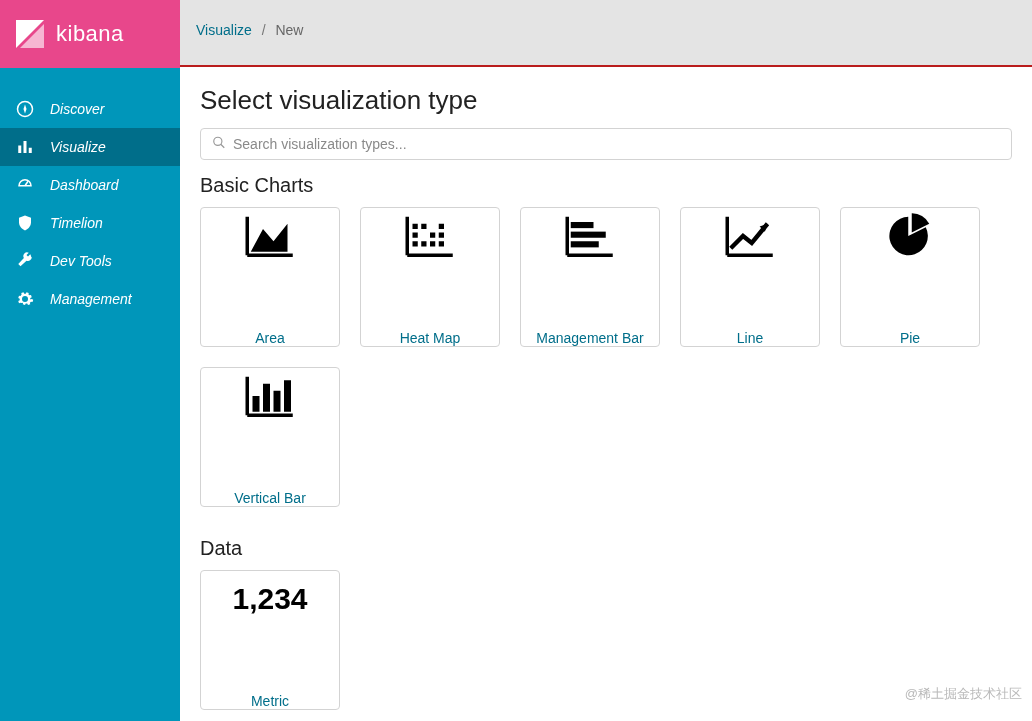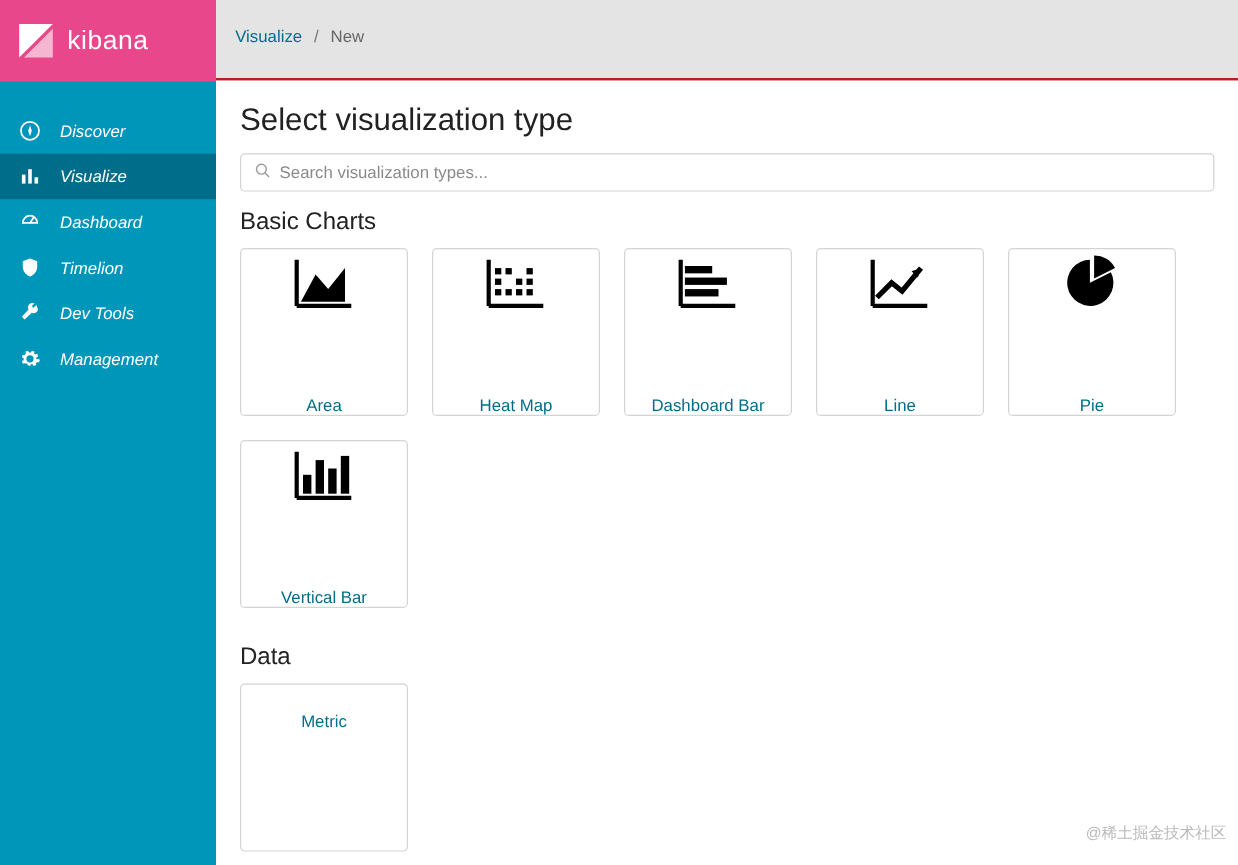--- a/index.html
+++ b/index.html
@@ -172,21 +172,21 @@
       <div class="viz-card">
         <span class="viz-icon">
           <svg viewBox="0 0 64 56">
               <line x1="6" y1="6" x2="6" y2="50" stroke="#000" stroke-width="4"></line>
               <line x1="6" y1="50" x2="58" y2="50" stroke="#000" stroke-width="4"></line>
             <rect x="10" y="12" width="26" height="7"></rect>
               <rect x="10" y="23" width="40" height="7"></rect>
               <rect x="10" y="34" width="32" height="7"></rect>
           </svg>
         </span>
-        <span class="viz-label">Dashboard Bar</span>
+        <span class="viz-label">Management Bar</span>
       </div>
 
       <div class="viz-card">
         <span class="viz-icon">
           <svg viewBox="0 0 64 56">
               <line x1="6" y1="6" x2="6" y2="50" stroke="#000" stroke-width="4"></line>
               <line x1="6" y1="50" x2="58" y2="50" stroke="#000" stroke-width="4"></line>
             <polyline points="10,42 24,28 34,36 52,14" fill="none" stroke="#000" stroke-width="5"></polyline>
               <polygon points="52,14 43,17 49,23" fill="#000"></polygon>
           </svg>
@@ -217,19 +217,22 @@
         </span>
         <span class="viz-label">Vertical Bar</span>
       </div>
     </div>
 
     <h2 class="section">Data</h2>
     <div class="card-grid">
 
 
       <div class="viz-card">
+        <span class="viz-icon">
+          <span class="metric-text">1,234</span>
+        </span>
         <span class="viz-label">Metric</span>
       </div>
     </div>
   </div>
 
   <div class="watermark">@稀土掘金技术社区</div>
 </main>
 
 </body></html>

